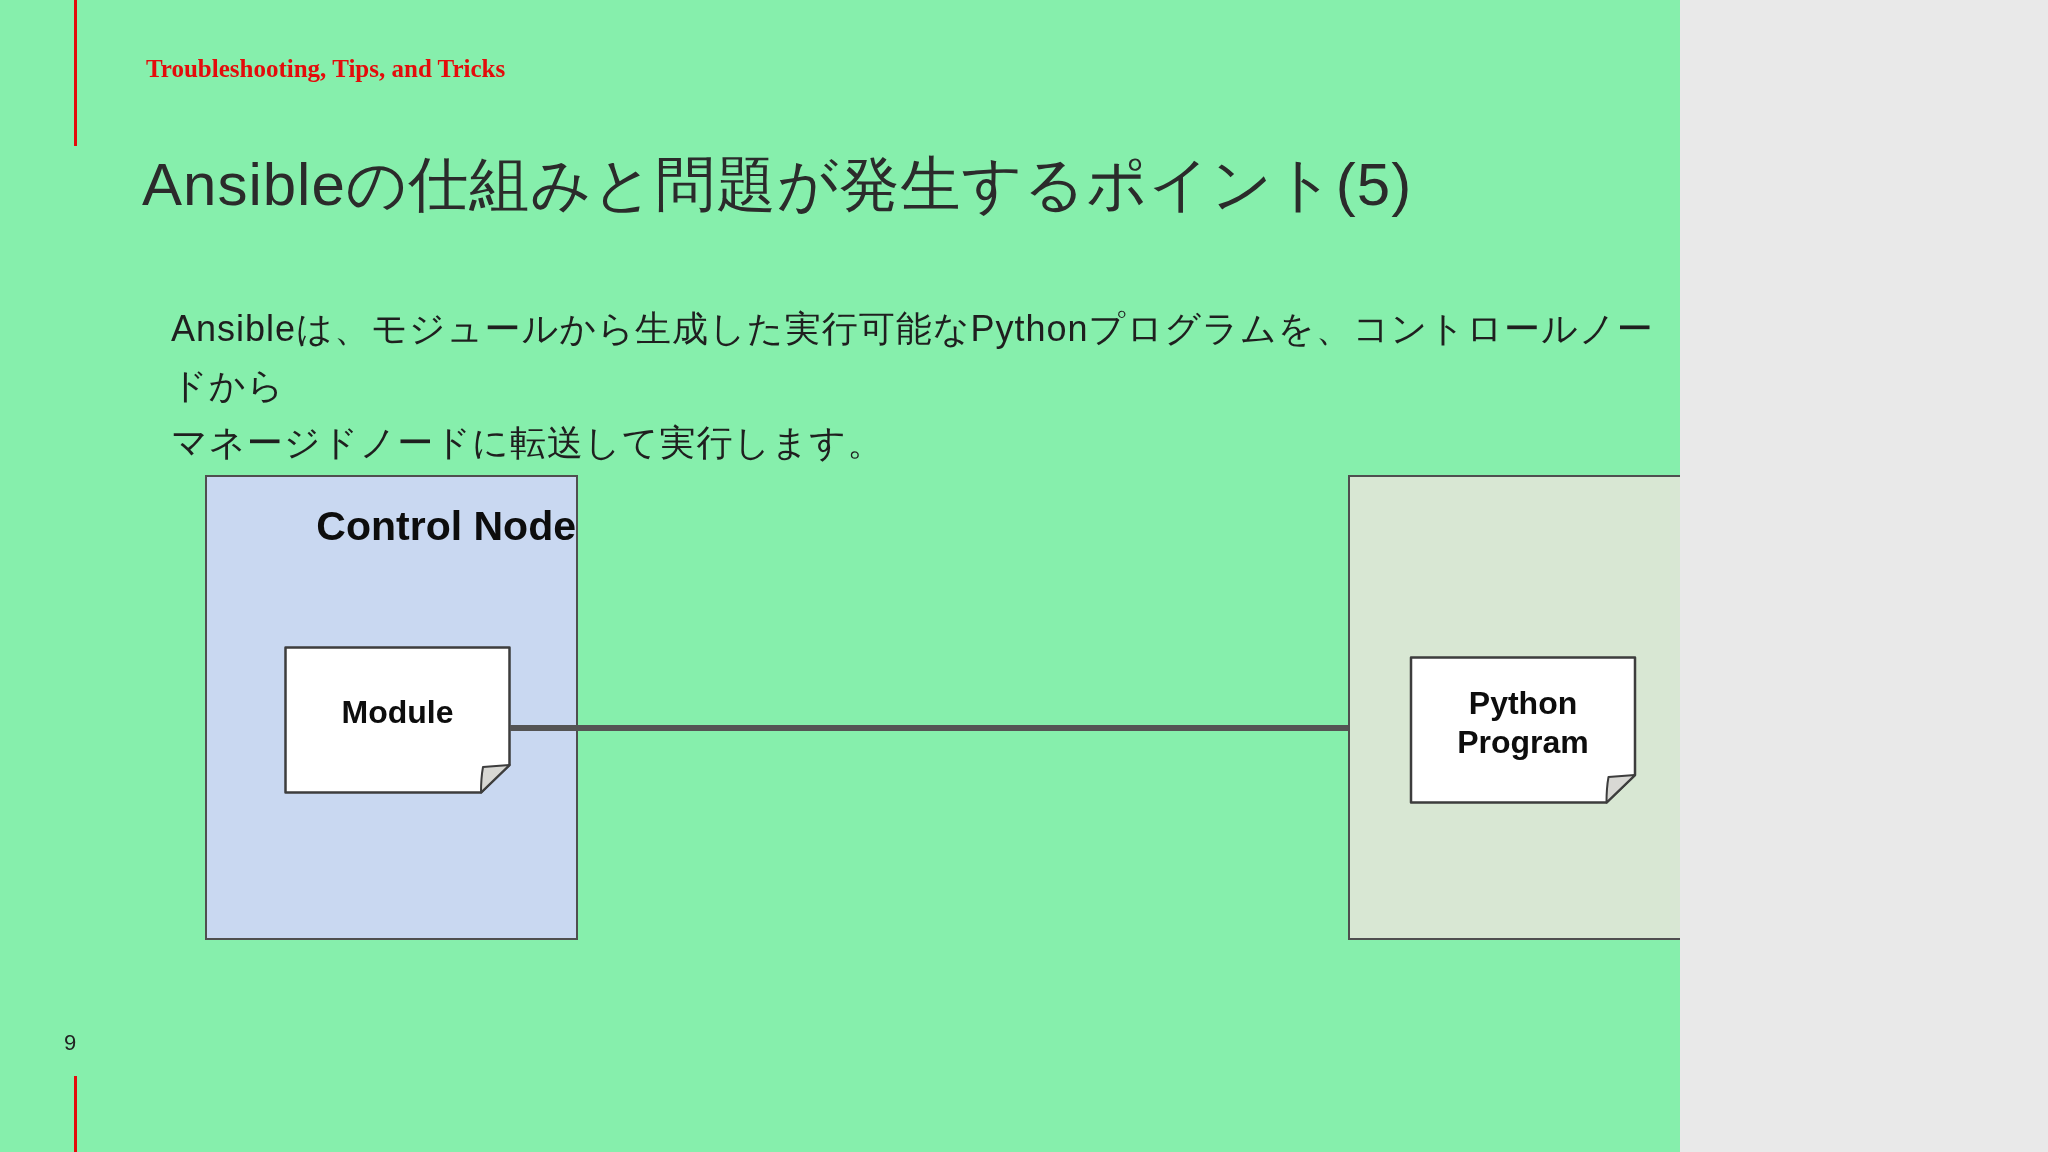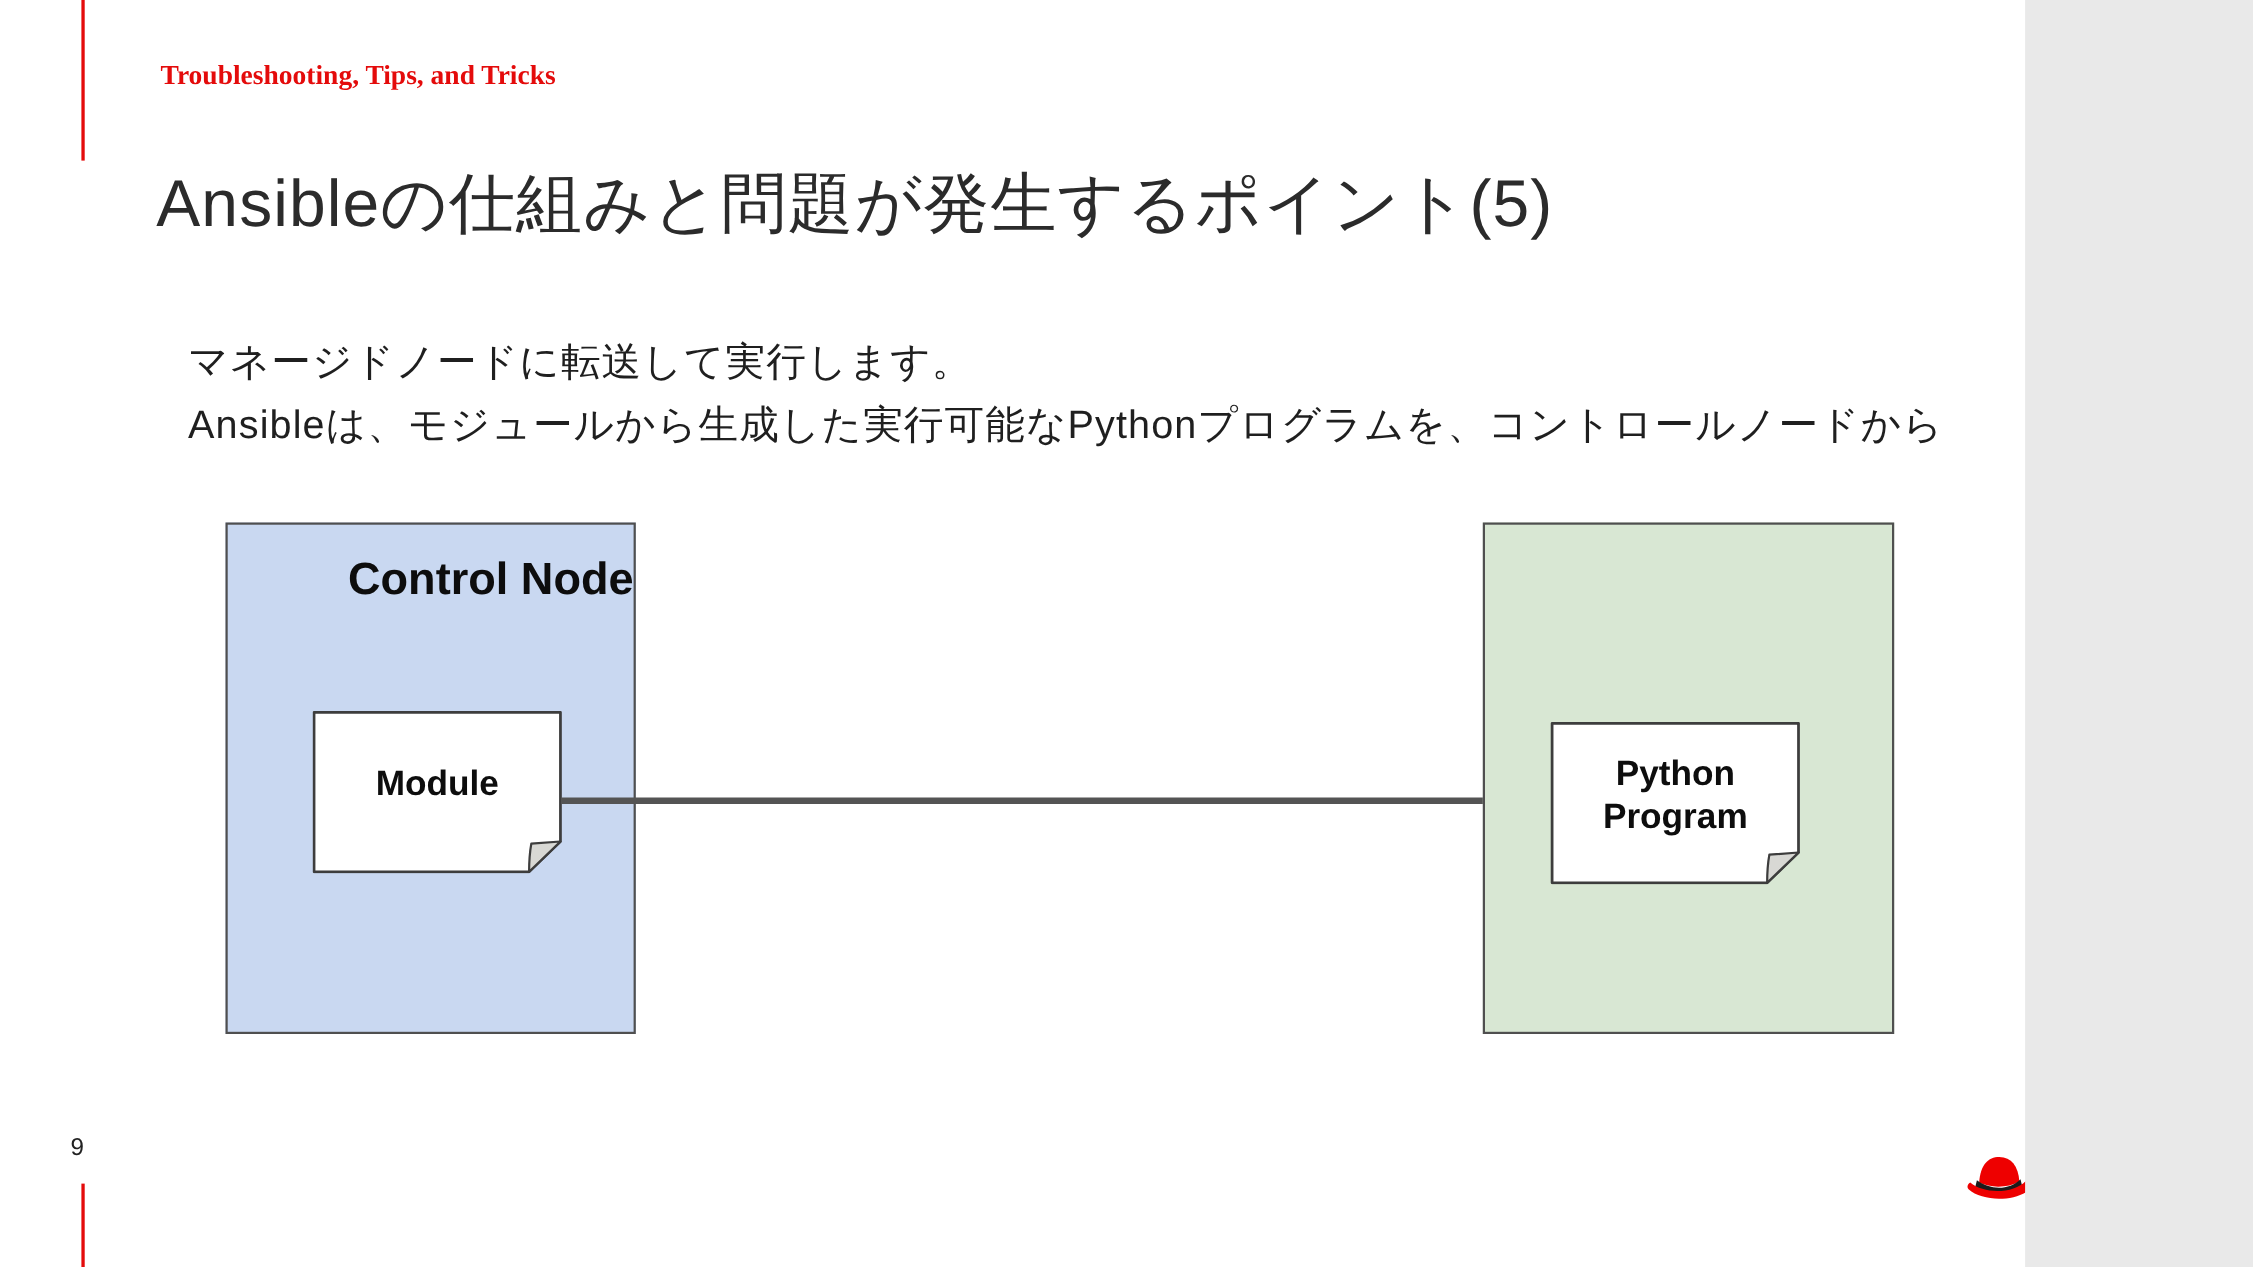--- a/index.html
+++ b/index.html
@@ -12,22 +12,22 @@
     --doc_flap:#d8d8d4;
     --arrow_gray:#545454;
     --title_text:#2b2b2b;
     --body_text:#1f1f1f;
     --label_text:#0d0d0d;
     --logo_text:#0c0c0c;
   }
   html,body{margin:0;padding:0;background:#e9e9e9;}
   .slide{
     position:relative;
-    width:1841px;height:1152px;
-    background:#ffffff;
+    width:1680px;height:1152px;
+    background:#86efac;
     overflow:hidden;
     font-family:"Liberation Sans","DejaVu Sans",sans-serif;
   }
   .rule{
     position:absolute;left:74px;width:3px;
     background:var(--accent_red);
   }
   .rule.top{top:0;height:146px;}
   .rule.bottom{top:1076px;height:76px;}
   .eyebrow{
@@ -91,22 +91,22 @@
 
 <div class="slide">
 
   <div class="rule top"></div>
 
   <div class="eyebrow">Troubleshooting, Tips, and Tricks</div>
 
   <h1 class="title">Ansibleの仕組みと問題が発生するポイント(5)</h1>
 
   <div class="bodytext">
+    <div>Ansibleは、モジュールから生成した実行可能なPythonプログラムを、コントロールノードから</div>
     <div>マネージドノードに転送して実行します。</div>
-    <div>Ansibleは、モジュールから生成した実行可能なPythonプログラムを、コントロールノードから</div>
   </div>
 
   <div class="node control">
     <div class="node-label">Control Node</div>
     <div class="doc module">
       <svg viewBox="0 0 227 148">
         <path d="M1.5,1.5 H225.5 V119 L197,146.5 H1.5 Z" fill="#ffffff" stroke="var(--doc_border)" stroke-width="2.5" stroke-linejoin="round"></path>
         <path d="M197,146.5 L225.5,119 L199,121 Q197,132 197,146.5 Z" fill="var(--doc_flap)" stroke="var(--doc_border)" stroke-width="2" stroke-linejoin="round"></path>
       </svg>
       <div class="doc-label">Module</div>

